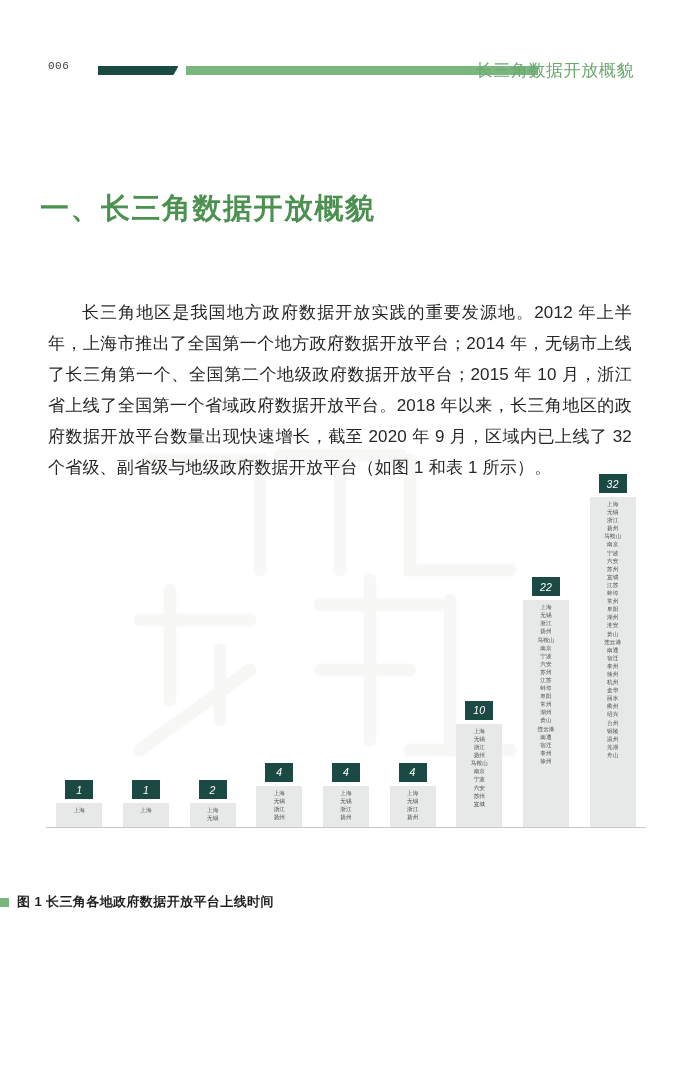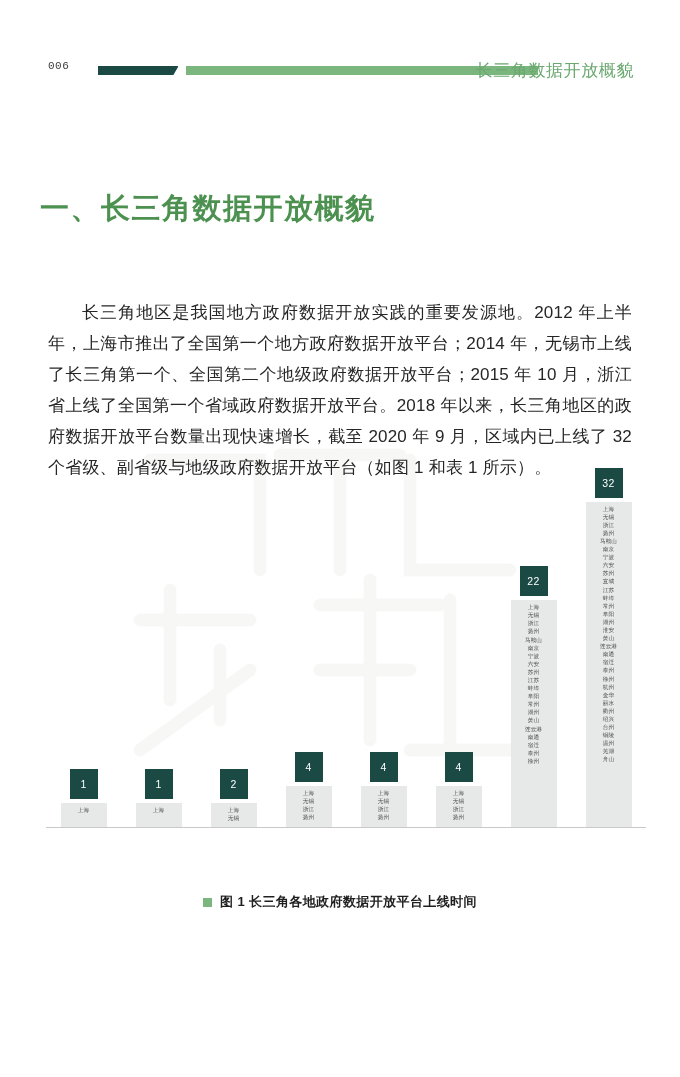--- a/index.html
+++ b/index.html
@@ -147,29 +147,30 @@
   }
   .bar .city {
     font-size: 5.6px;
     line-height: 8.1px;
     color: #4a4a4a;
     text-align: center;
     letter-spacing: 0.1px;
   }
   .value-badge {
     width: 28px;
-    height: 30px;
+    height: 19px;
     background: #1b4a44;
     color: #ffffff;
     font-size: 10.5px;
     display: flex;
     align-items: center;
     justify-content: center;
     margin-bottom: 4px;
     letter-spacing: 0.3px;
+    font-style: italic;
   }
   .xlabels {
     position: absolute;
     left: 12px;
     bottom: 0;
     width: 600px;
     height: 24px;
     display: flex;
   }
   .xlabel {
@@ -182,21 +183,20 @@
   }
 
   
   .caption {
     position: absolute;
     left: 0;
     top: 893px;
     width: 680px;
     display: flex;
     align-items: center;
-    justify-content: center;
     gap: 8px;
   }
   .caption-mark {
     width: 9px;
     height: 9px;
     background: #7cb67f;
     display: inline-block;
   }
   .caption-text {
     font-size: 13px;
@@ -283,20 +283,35 @@
             <div class="city">扬州</div>
           </div>
         </div>
         <div class="col">
           <div class="value-badge">4</div>
           <div class="bar" style="height: 41.25px;">
             <div class="city">上海</div>
             <div class="city">无锡</div>
             <div class="city">浙江</div>
             <div class="city">扬州</div>
+          </div>
+        </div>
+        <div class="col">
+          <div class="value-badge">10</div>
+          <div class="bar" style="height: 103.125px;">
+            <div class="city">上海</div>
+            <div class="city">无锡</div>
+            <div class="city">浙江</div>
+            <div class="city">扬州</div>
+            <div class="city">马鞍山</div>
+            <div class="city">南京</div>
+            <div class="city">宁波</div>
+            <div class="city">六安</div>
+            <div class="city">苏州</div>
+            <div class="city">宣城</div>
           </div>
         </div>
         <div class="col">
           <div class="value-badge">22</div>
           <div class="bar" style="height: 226.875px;">
             <div class="city">上海</div>
             <div class="city">无锡</div>
             <div class="city">浙江</div>
             <div class="city">扬州</div>
             <div class="city">马鞍山</div>

